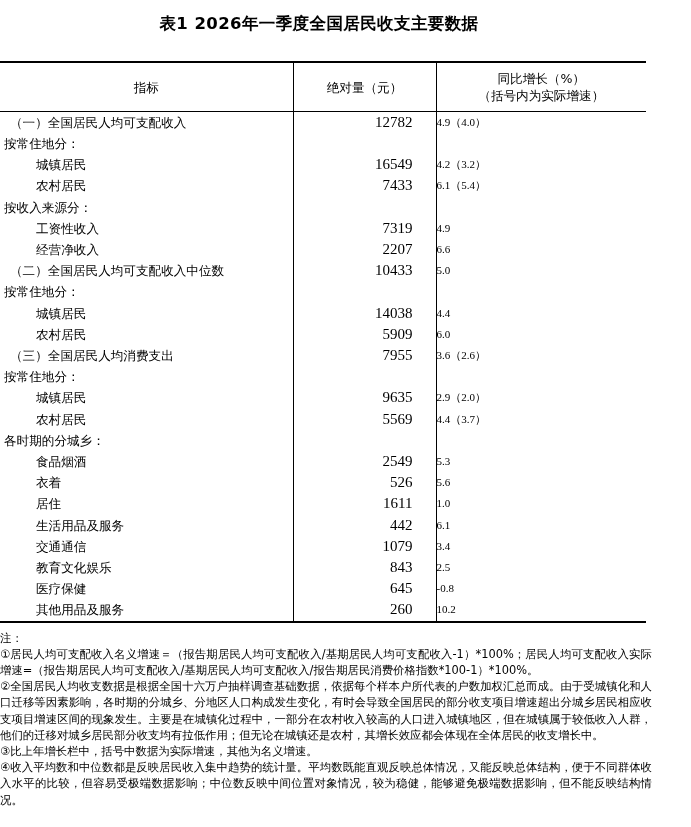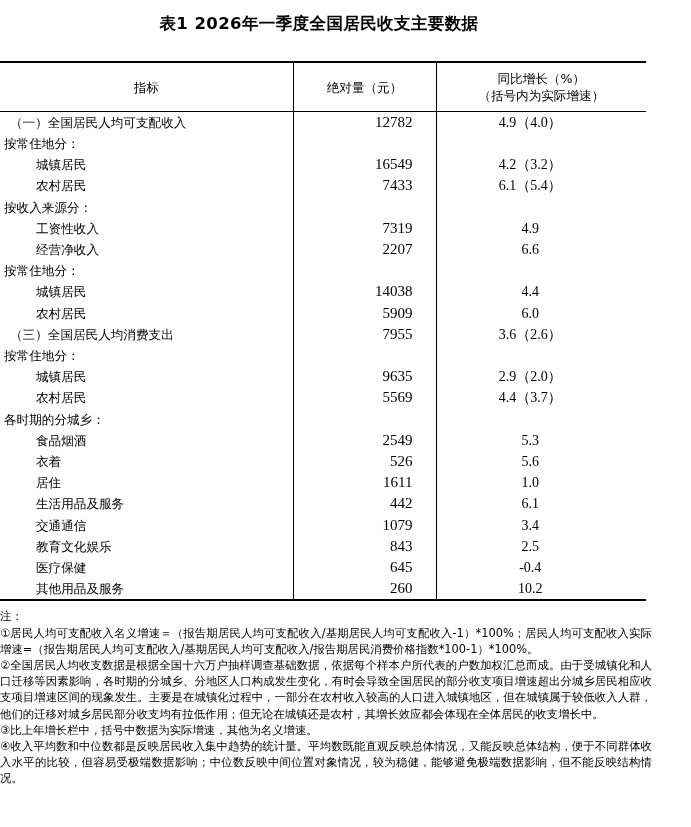--- a/index.html
+++ b/index.html
@@ -69,25 +69,25 @@
   }
   table.stat tbody td.lbl { text-align: left; padding-left: 8px; }
   table.stat tbody td.num {
     text-align: right;
     padding-right: 23px;
     border-left: 1px solid #000;
     font-family: "Liberation Serif", "DejaVu Serif", serif;
     font-size: 15px;
   }
   table.stat tbody td.grw {
-    text-align: center;
+    text-align: left;
     padding-right: 22px;
     border-left: 1px solid #000;
     font-family: "Liberation Serif", "DejaVu Serif", serif;
-    font-size: 14px;
+    font-size: 11px;
     margin-left: 36px;
   }
   table.stat tbody tr.last td { border-bottom: 2.3px solid #000; }
 
   
   .ind0 { padding-left: 10px !important; }
   .ind1 { padding-left: 4px  !important; }
   .ind2 { padding-left: 36px !important; }
 
   
@@ -160,20 +160,25 @@
             <td class="lbl ind2">工资性收入</td>
             <td class="num">7319</td>
             <td class="grw">4.9</td>
           </tr>
           <tr>
             <td class="lbl ind2">经营净收入</td>
             <td class="num">2207</td>
             <td class="grw">6.6</td>
           </tr>
           <tr>
+            <td class="lbl ind0">（二）全国居民人均可支配收入中位数</td>
+            <td class="num">10433</td>
+            <td class="grw">5.0</td>
+          </tr>
+          <tr>
             <td class="lbl ind1">按常住地分：</td>
             <td class="num"></td>
             <td class="grw"></td>
           </tr>
           <tr>
             <td class="lbl ind2">城镇居民</td>
             <td class="num">14038</td>
             <td class="grw">4.4</td>
           </tr>
           <tr>
@@ -232,21 +237,21 @@
             <td class="grw">3.4</td>
           </tr>
           <tr>
             <td class="lbl ind2">教育文化娱乐</td>
             <td class="num">843</td>
             <td class="grw">2.5</td>
           </tr>
           <tr>
             <td class="lbl ind2">医疗保健</td>
             <td class="num">645</td>
-            <td class="grw">-0.4</td>
+            <td class="grw">-0.8</td>
           </tr>
           <tr class="last">
             <td class="lbl ind2">其他用品及服务</td>
             <td class="num">260</td>
             <td class="grw">10.2</td>
           </tr>
         </tbody>
     </table>
   </div>
 

